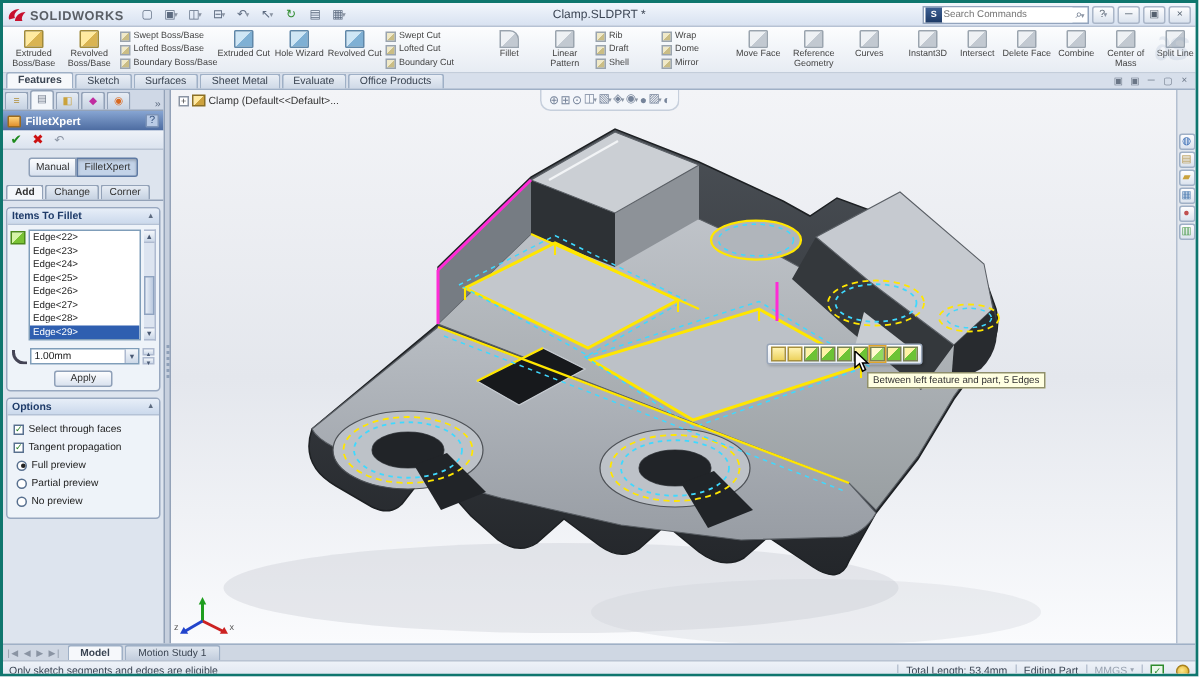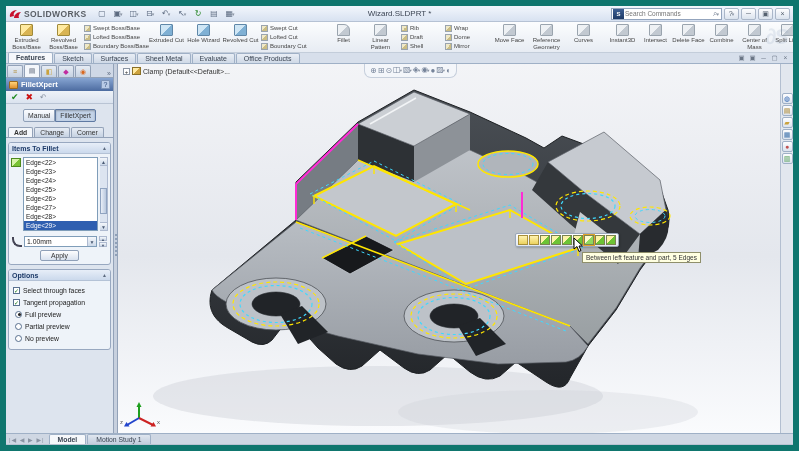--- a/index.html
+++ b/index.html
@@ -1,18 +1,18 @@
 <!DOCTYPE html>
 <html><head>
 <meta charset="utf-8">
 <style>
   * { margin:0; padding:0; box-sizing:border-box; }
   html,body { width:799px; height:451px; overflow:hidden; }
   body { font-family:"Liberation Sans","DejaVu Sans",sans-serif; font-size:8px; color:#333; }
-  .app { position:relative; width:799px; height:451px; background:#e4e9f1; border:6px solid #0f766e; overflow:hidden; }
+  .app { position:relative; width:799px; height:451px; background:#e4e9f1; border:2px solid #0f766e; overflow:hidden; }
 
   
   .titlebar { position:absolute; left:0; top:0; width:100%; height:16px;
     background:linear-gradient(#f2f6fc,#d8e2f1); border-bottom:1px solid #b6c2d4;
     display:flex; align-items:center; padding:0 3px; }
   .brand { display:flex; align-items:center; gap:2px; margin-right:8px; }
   .brand-mark { width:13px; height:10px; }
   .brand-txt { font-size:8.5px; font-weight:bold; color:#5a5f66; letter-spacing:.4px; }
   .stdbar { display:flex; align-items:center; gap:1px; }
   .stdbtn { width:15px; height:12px; display:flex; align-items:center; justify-content:center;
@@ -199,21 +199,21 @@
       <span class="stdbtn">▢</span>
       <span class="stdbtn">▣<span class="ddv">▾</span></span>
       <span class="stdbtn">◫<span class="ddv">▾</span></span>
       <span class="stdbtn">⊟<span class="ddv">▾</span></span>
       <span class="stdbtn">↶<span class="ddv">▾</span></span>
       <span class="stdbtn">↖<span class="ddv">▾</span></span>
       <span class="stdbtn" style="color:#2e8b2e;">↻</span>
       <span class="stdbtn">▤</span>
       <span class="stdbtn">▦<span class="ddv">▾</span></span>
     </div>
-    <span class="doctitle">Wizard.SLDPRT *</span>
+    <span class="doctitle">Clamp.SLDPRT *</span>
     <div class="tb-right">
       <div class="searchwrap">
         <span class="sw-logo">S</span>
         <input placeholder="Search Commands" style="">
         <span class="mag">⌕<span class="ddv">▾</span></span>
       </div>
       <span class="winbtn">?<span class="ddv">▾</span></span>
       <span class="winbtn">─</span>
       <span class="winbtn">▣</span>
       <span class="winbtn">×</span>

